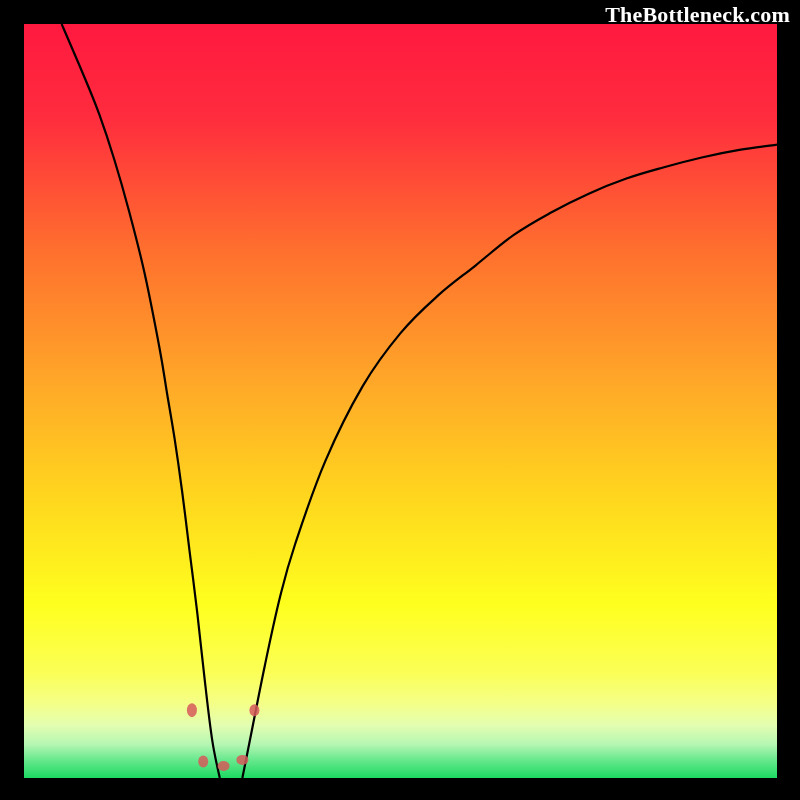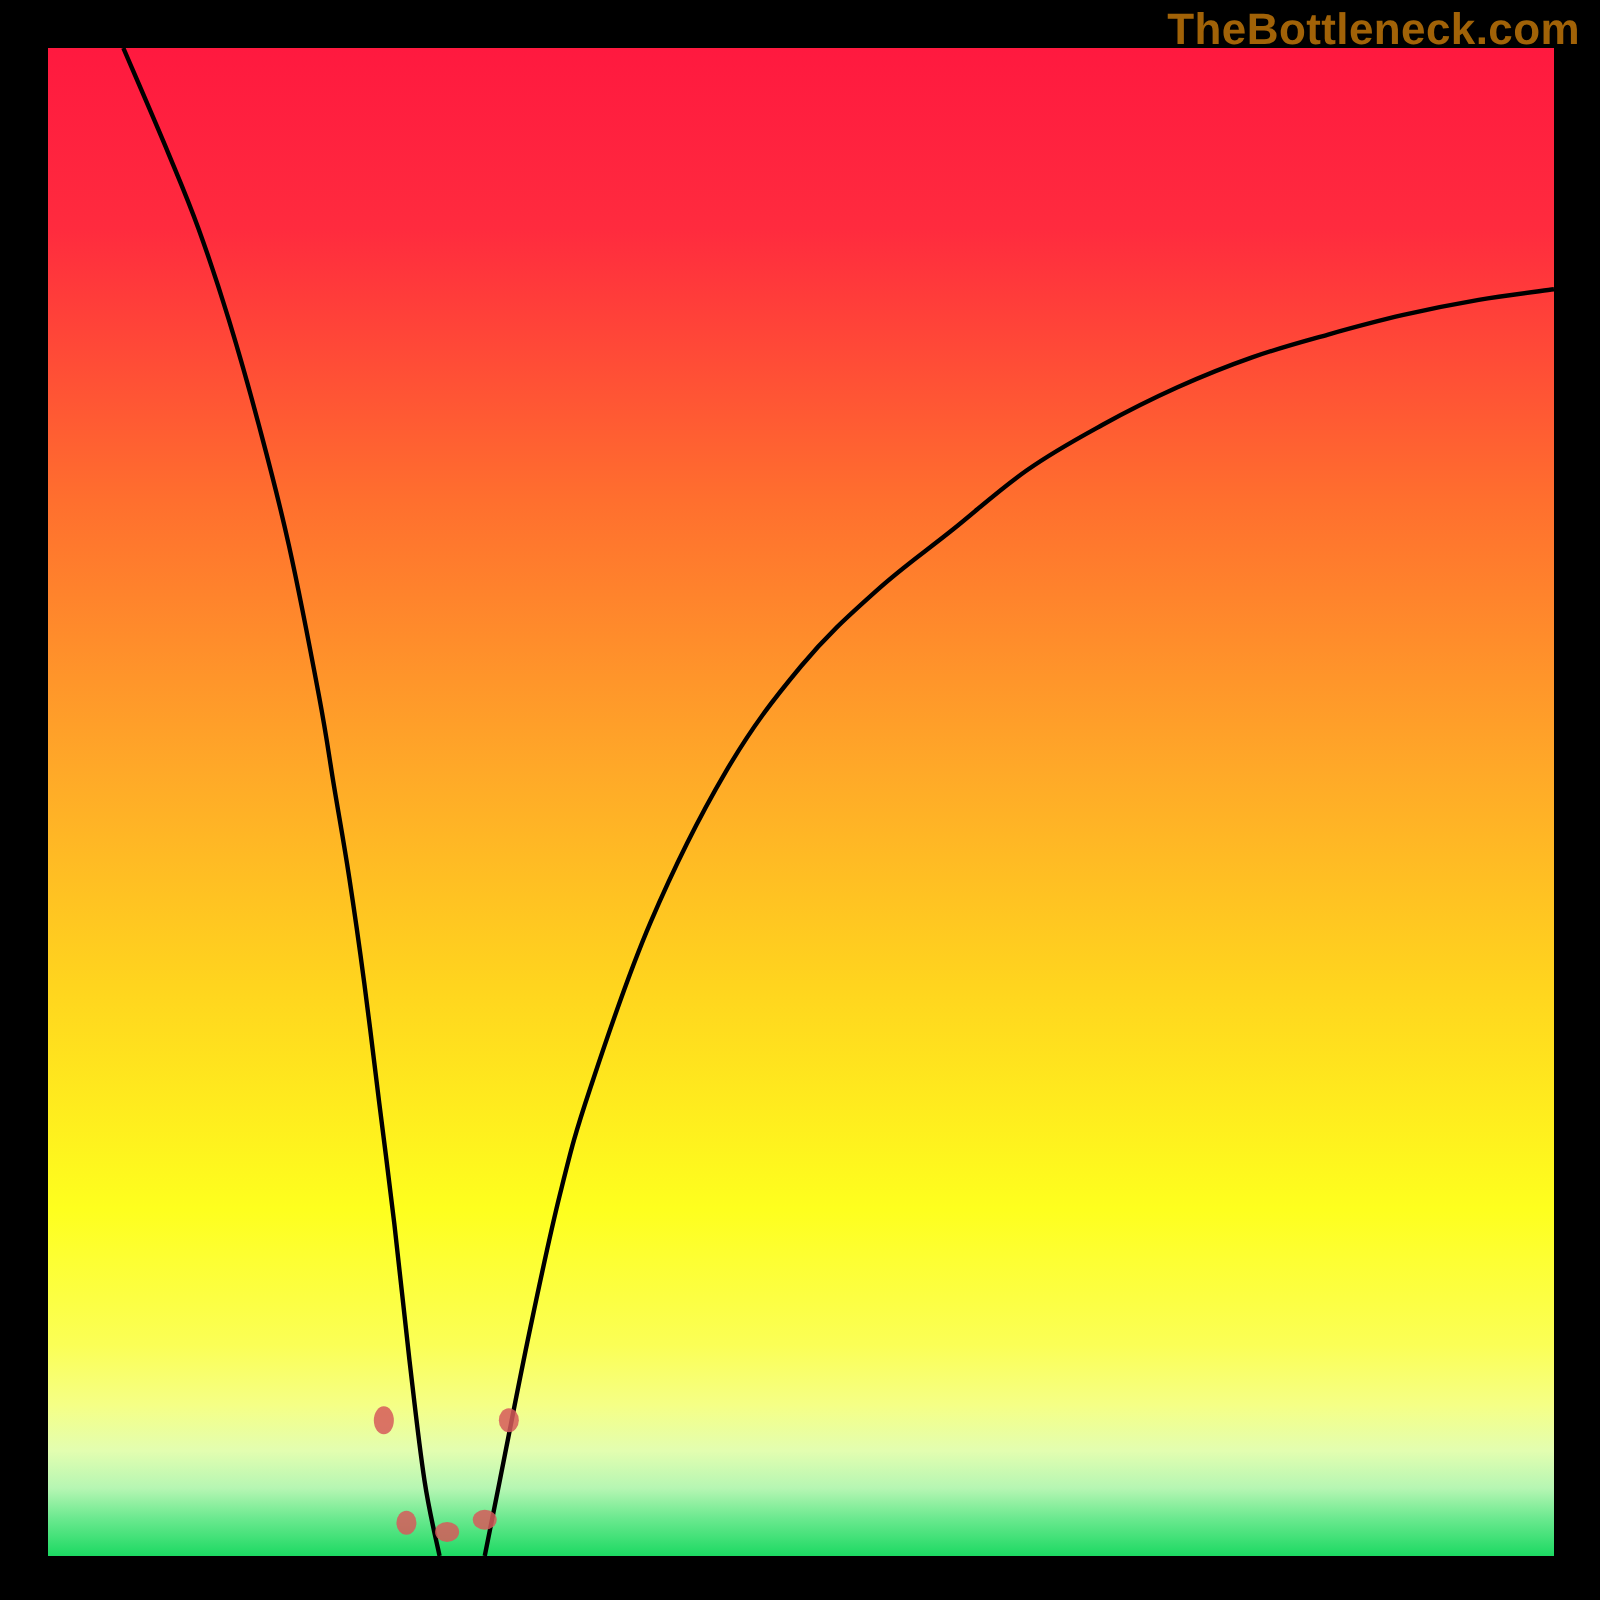--- a/index.html
+++ b/index.html
@@ -25,24 +25,24 @@
     overflow: hidden;
   }
   .gradient {
     position: absolute;
     left: 0; top: 0; right: 0; bottom: 0;
   }
   .watermark {
     position: absolute;
     top: 2px;
     right: 10px;
-    font-family: Liberation Sans, sans-serif;
+    font-family: Liberation Serif, serif;
     font-size: 22px;
     font-weight: 600;
-    color: #a16207;
+    color: #ffffff;
     letter-spacing: 0.2px;
     user-select: none;
   }
   svg.curve {
     position: absolute;
     left: 0; top: 0;
   }
   .marker {
     fill: #d65a5a;
     opacity: 0.85;

